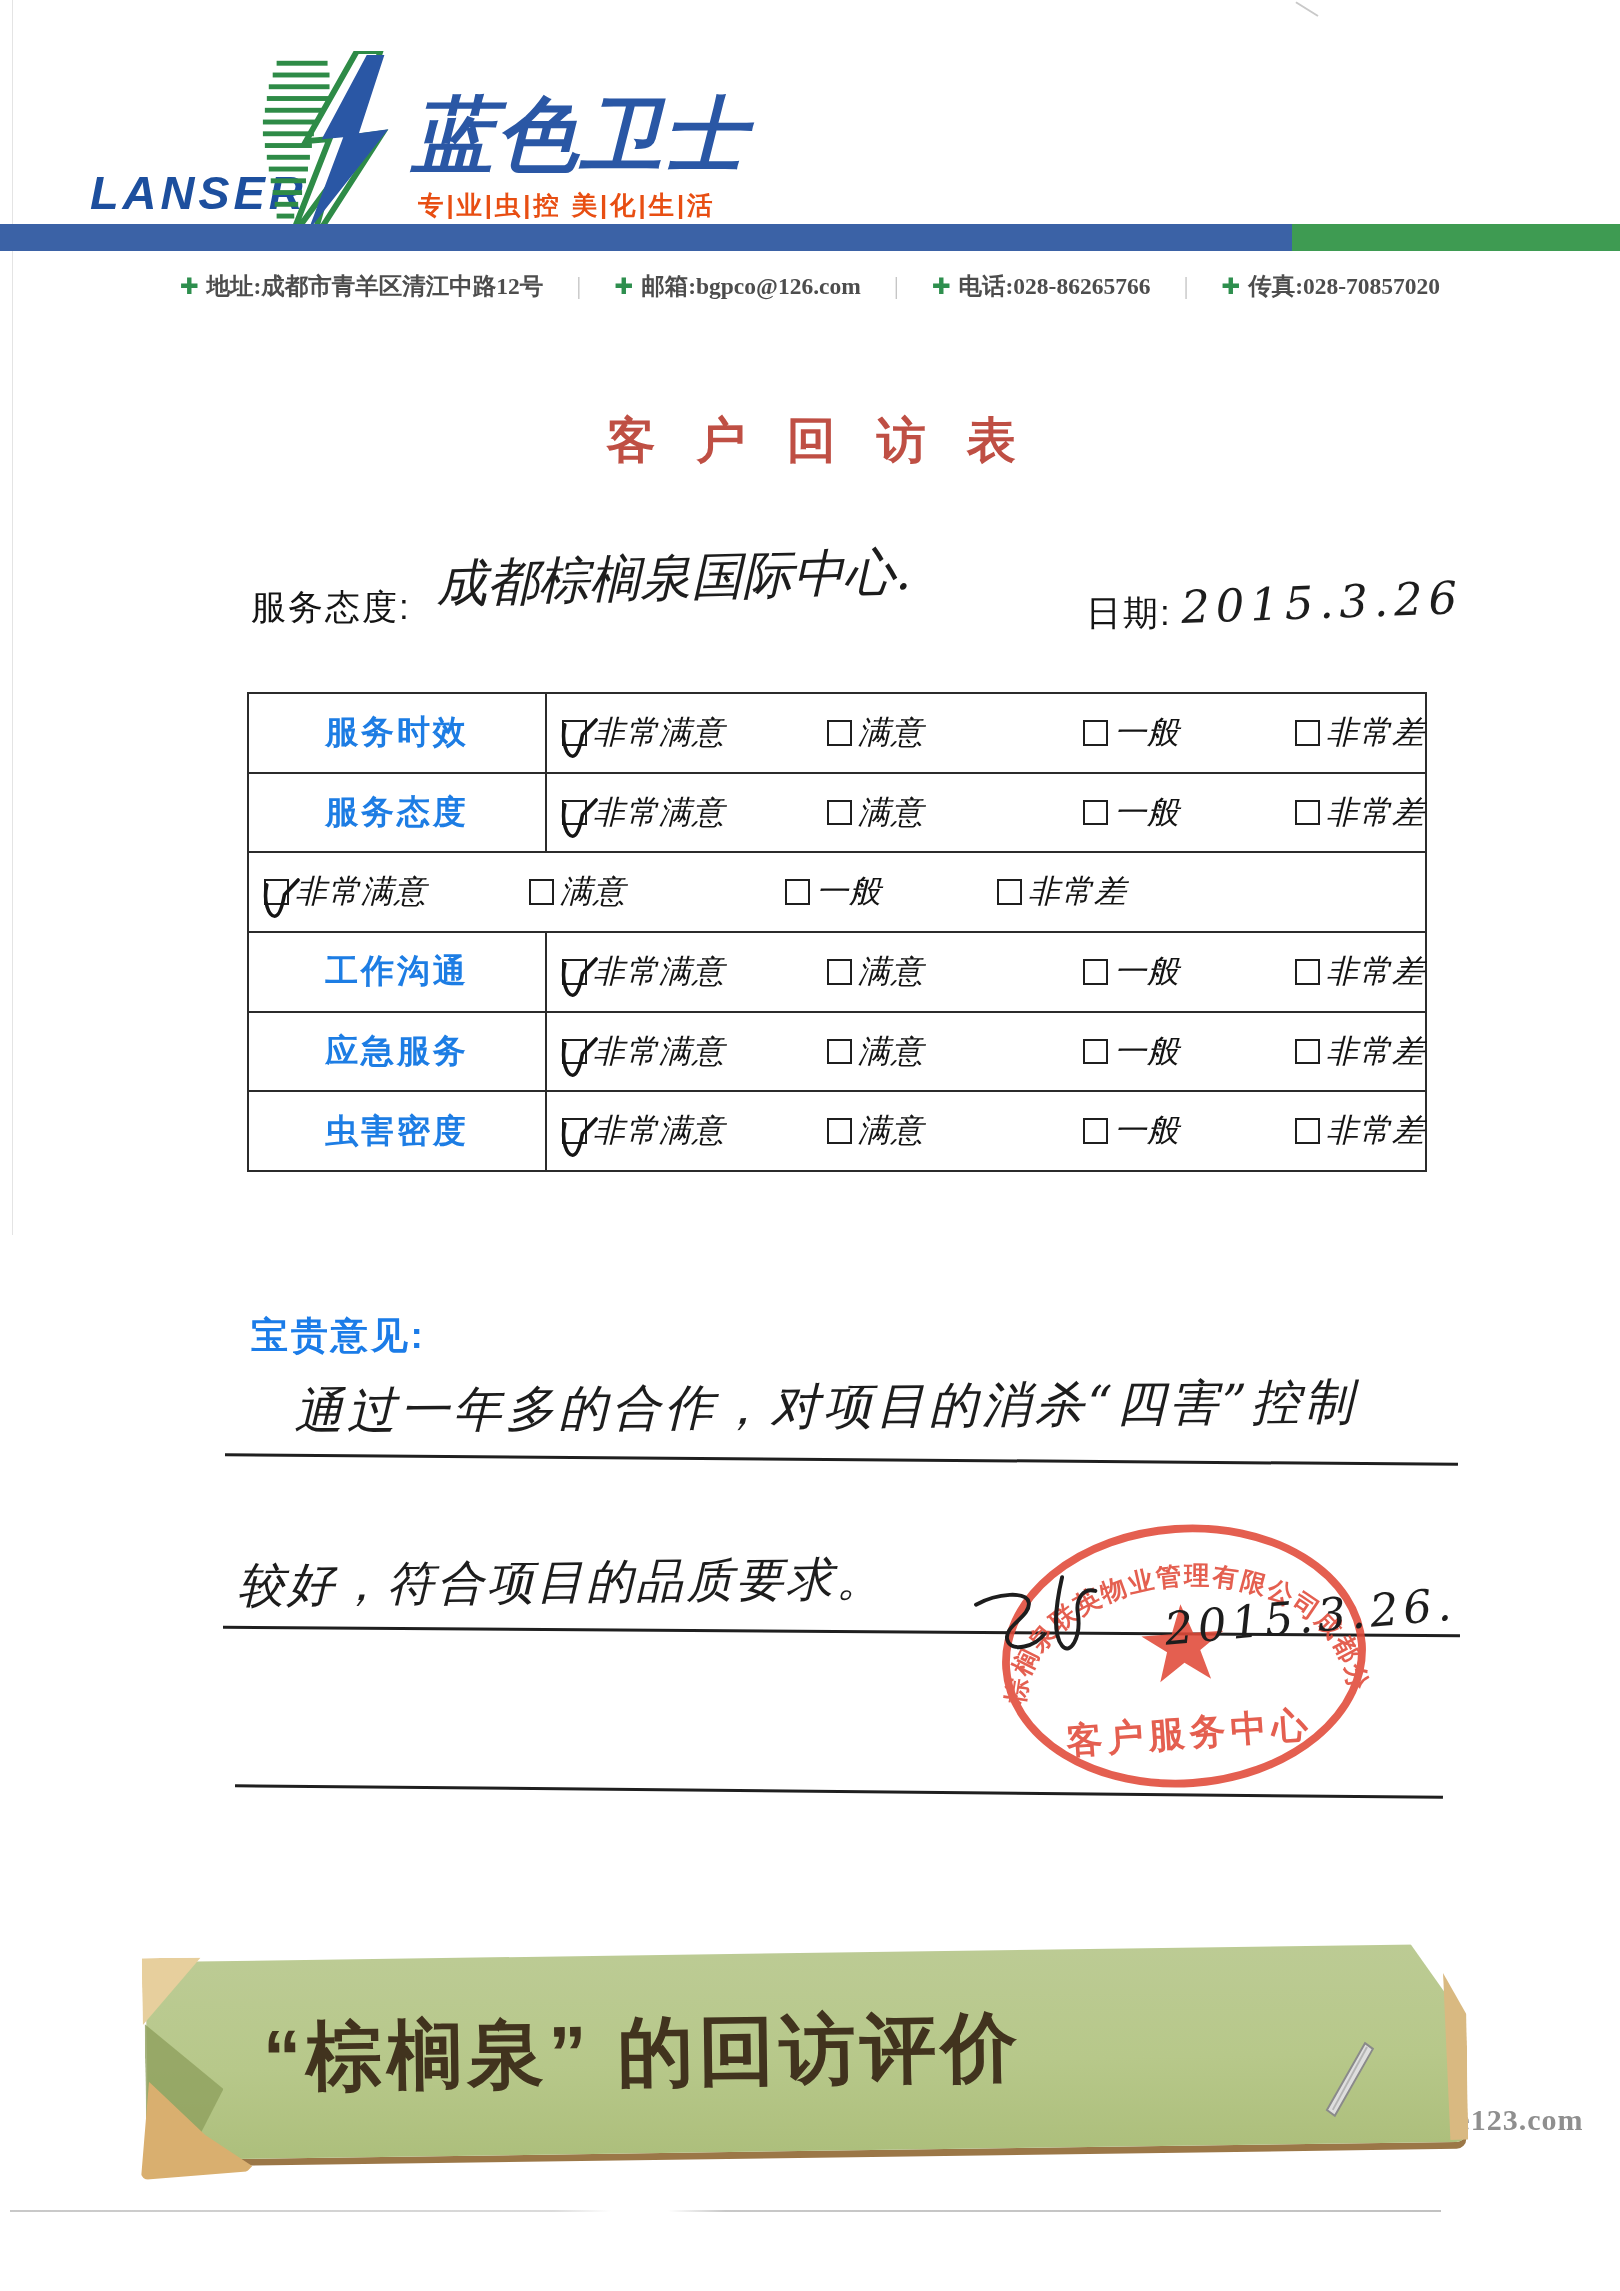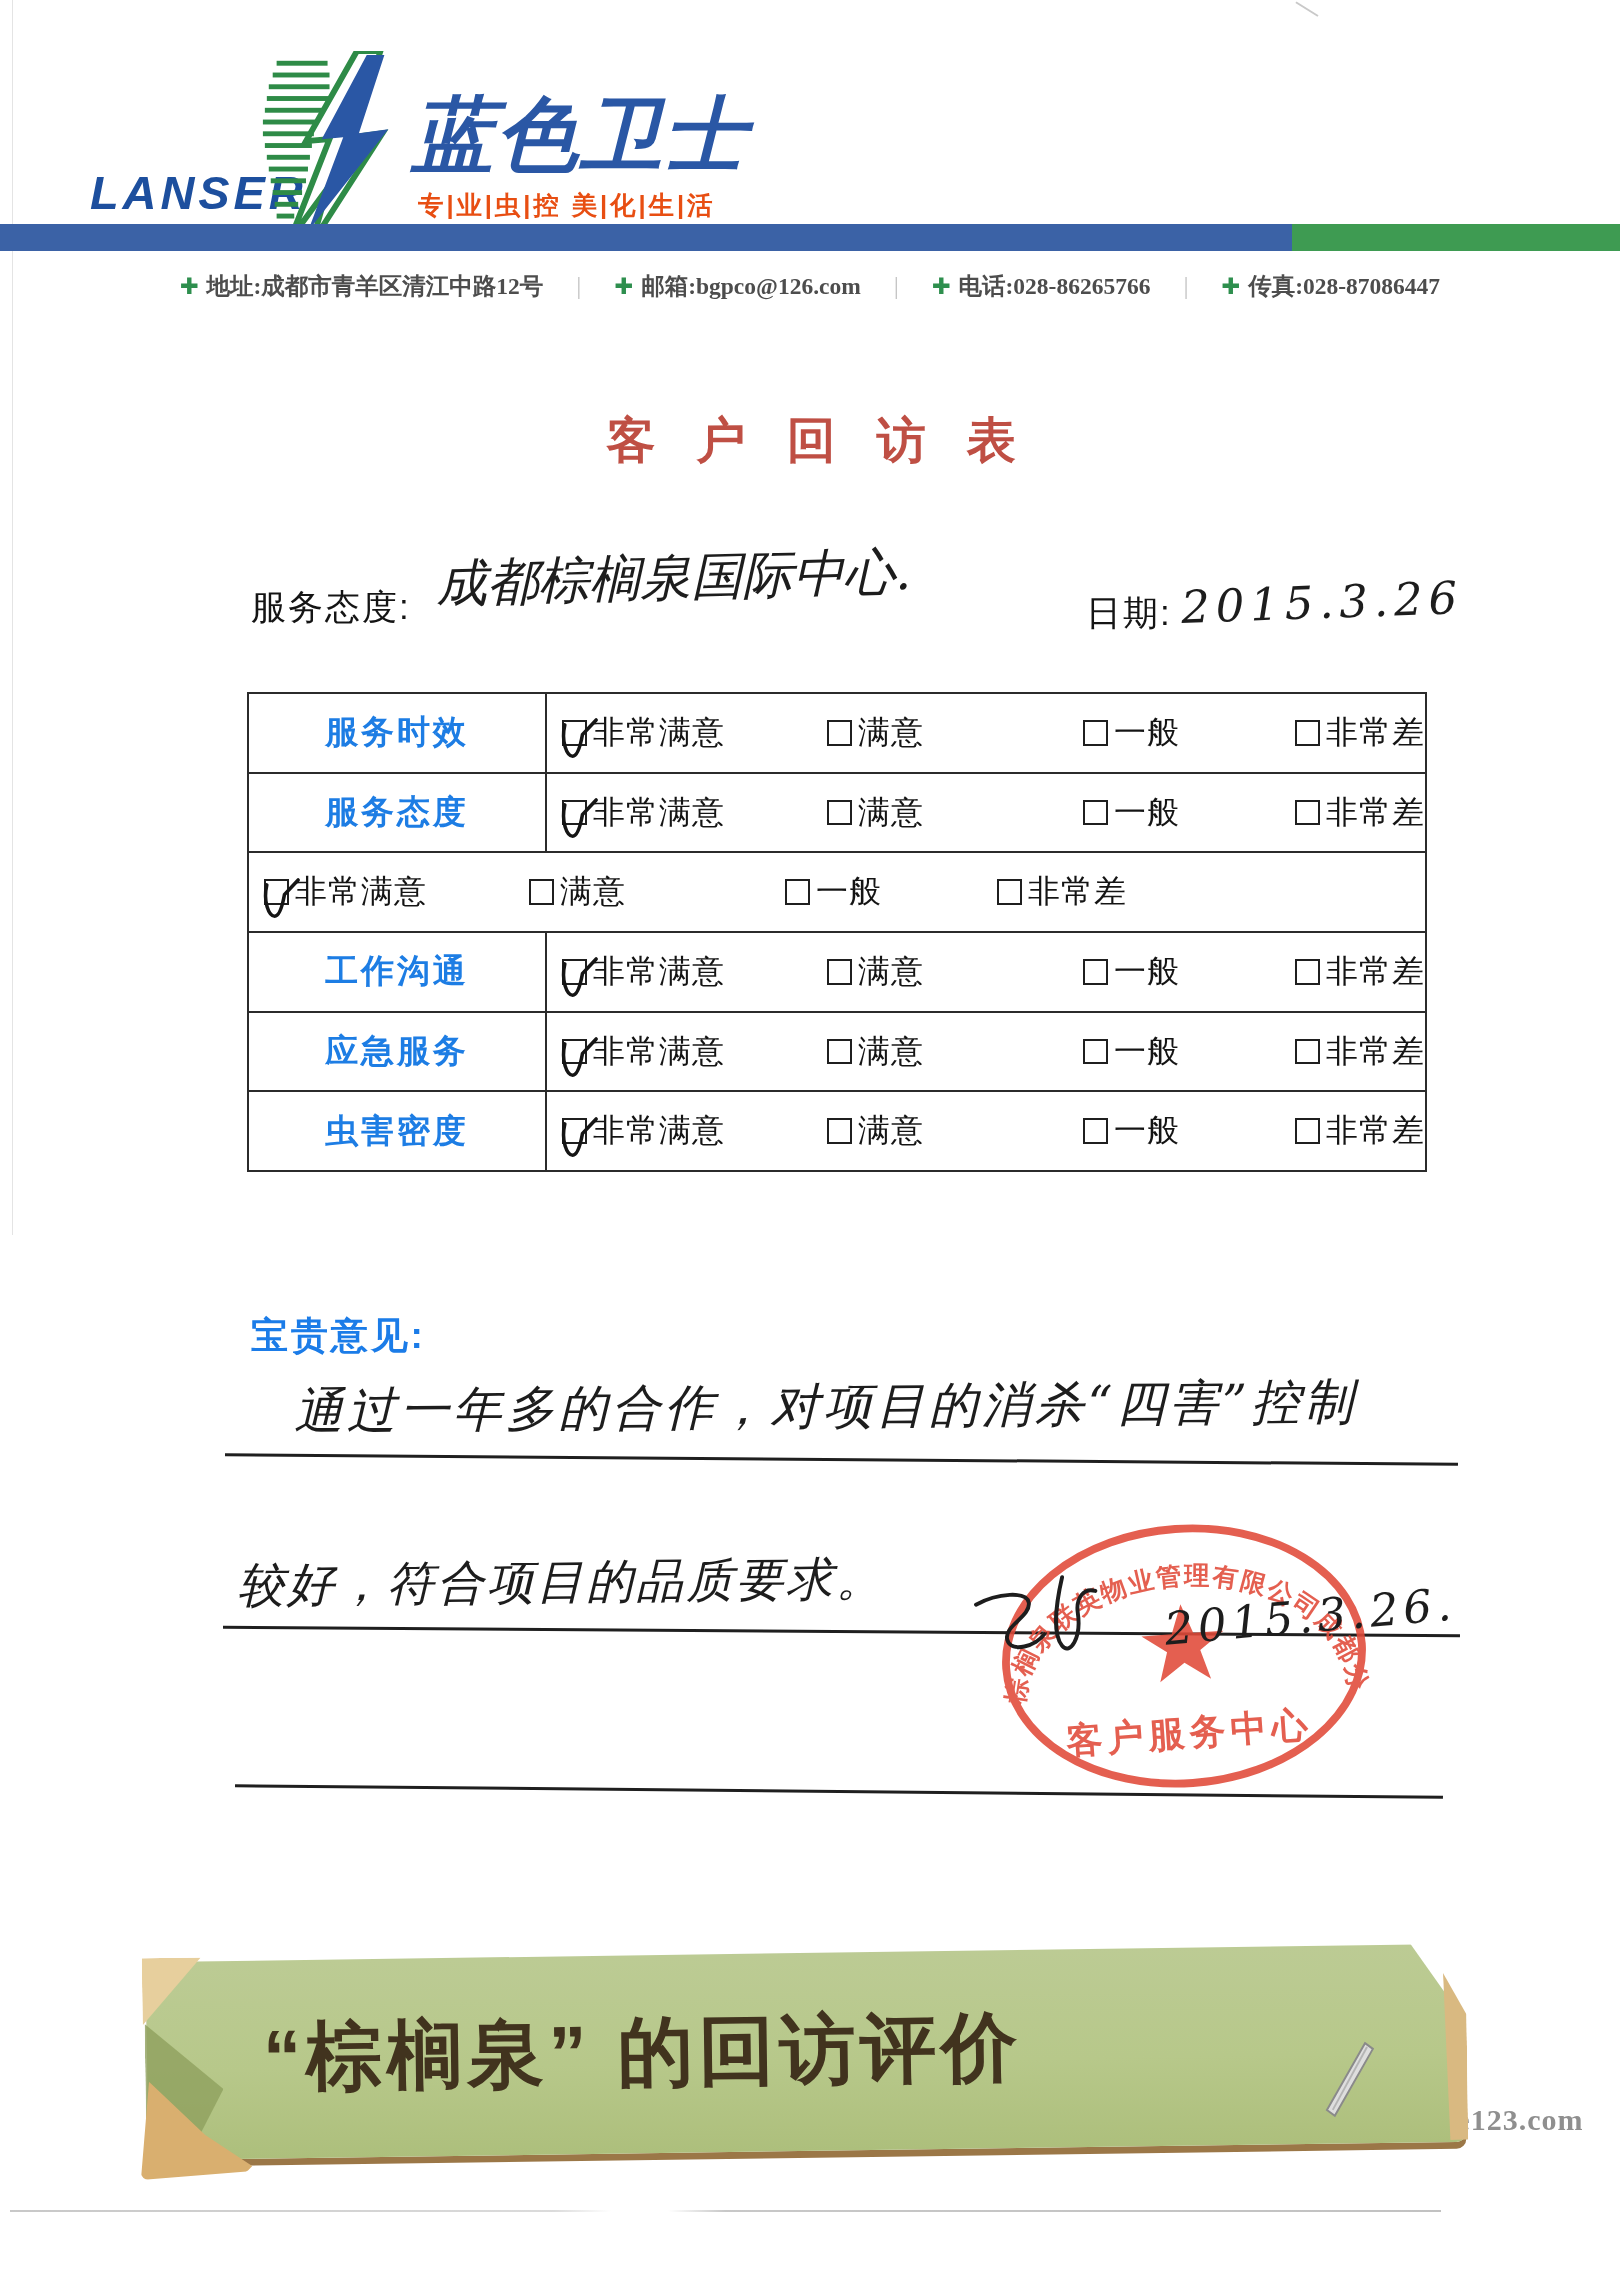--- a/index.html
+++ b/index.html
@@ -40,21 +40,21 @@
   .cust-value{transform:rotate(-1.5deg);}
   .date-value{transform:rotate(-2deg);letter-spacing:5.9px;}
   
   .table{position:absolute;left:247px;top:692px;width:1180px;height:480px;border:2.9px solid #2b2b2b;
     display:flex;flex-direction:column;box-sizing:border-box;}
   .rating-row{flex:1;display:flex;border-bottom:2.5px solid #2b2b2b;}
   .rating-row:last-child{border-bottom:none;}
   .row-label{width:300px;border-right:2.5px solid #2b2b2b;display:flex;align-items:center;justify-content:center;
     color:#1d7de4;font-size:33px;letter-spacing:2.9px;font-weight:bold;box-sizing:border-box;}
   .row-options{flex:1;display:flex;align-items:center;}
-  .opt{display:inline-flex;align-items:center;}
+  .opt{display:inline-flex;align-items:center;font-style:italic;}
   .opt:nth-child(1){margin-left:14.7px;width:265px;}
   .opt:nth-child(2){width:212px;}
   .opt:nth-child(3){width:212px;padding-left:44px;}
   .cb{position:relative;display:inline-block;width:25.5px;height:25.5px;border:2.5px solid #1f1f1f;
     margin-right:5.9px;box-sizing:border-box;background:#fff;}
   .cb svg{position:absolute;left:-5.9px;top:-5.9px;overflow:visible;}
   .opt-label{font-size:32px;color:#141414;letter-spacing:1px;white-space:nowrap;}
   
   .fb-heading{position:absolute;left:251px;top:1311px;font-size:37px;font-weight:bold;color:#1b7ce8;letter-spacing:2.9px;}
   .rule{position:absolute;height:2.9px;background:#1f1f1f;}
@@ -128,21 +128,21 @@
     <div class="bar-green"></div>
   </div>
 
   <div class="contact">
     <span class="c-item"><span class="plus">✚</span><span>地址:成都市青羊区清江中路12号</span></span>
     <span class="sep">|</span>
     <span class="c-item"><span class="plus">✚</span><span>邮箱:bgpco@126.com</span></span>
     <span class="sep">|</span>
     <span class="c-item"><span class="plus">✚</span><span>电话:028-86265766</span></span>
     <span class="sep">|</span>
-    <span class="c-item"><span class="plus">✚</span><span>传真:028-87086447</span></span>
+    <span class="c-item"><span class="plus">✚</span><span>传真:028-70857020</span></span>
   </div>
 
   <h1 class="title">客 户 回 访 表</h1>
 
   <span class="cust-label">服务态度:</span>
   <span class="cust-value hand">成都棕榈泉国际中心.</span>
   <span class="date-label">日期:</span>
   <span class="date-value hand">2015.3.26</span>
 
   <div class="table" id="ratings-table">

